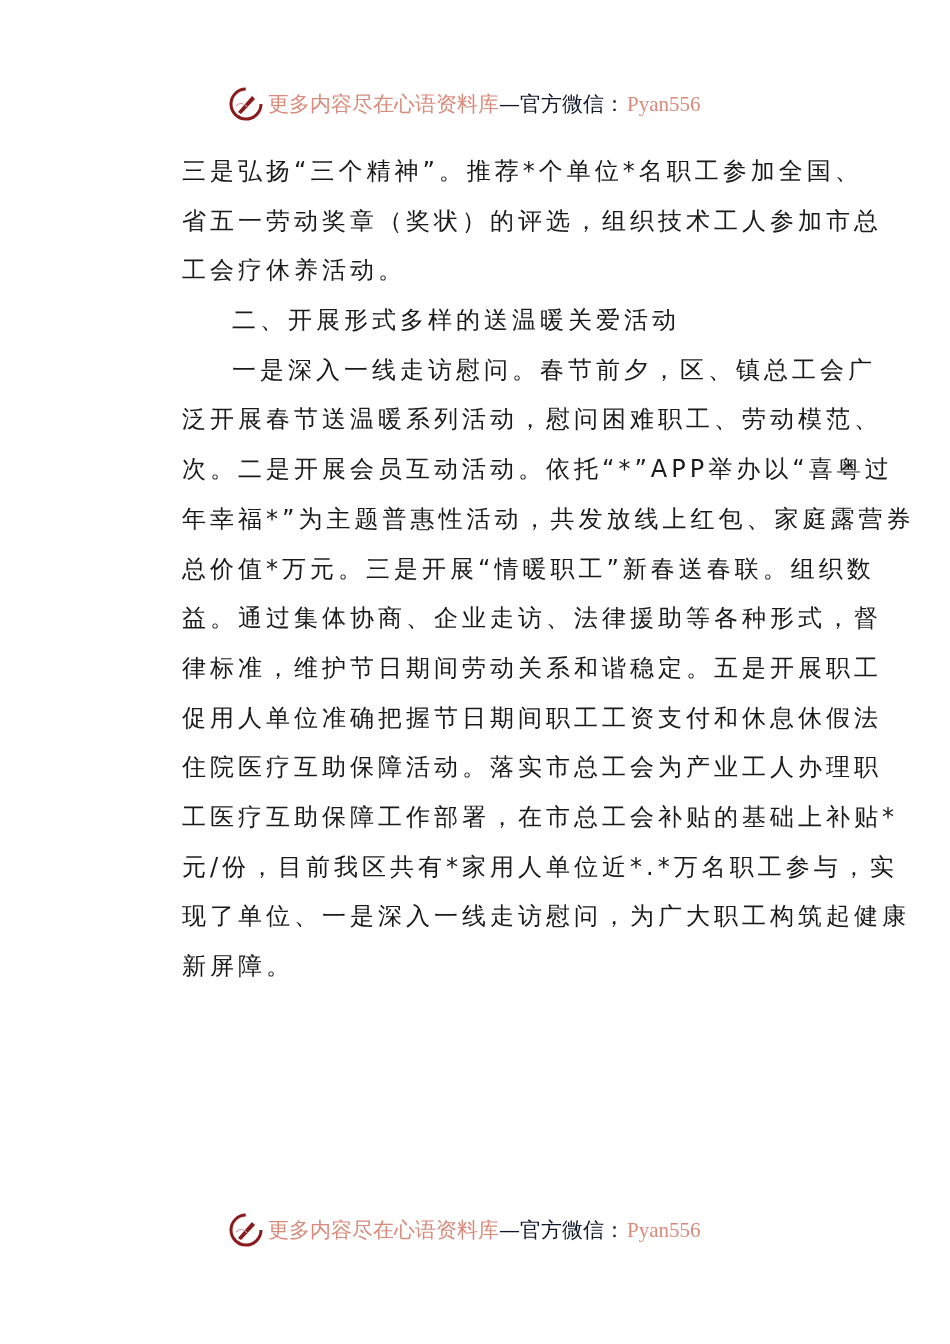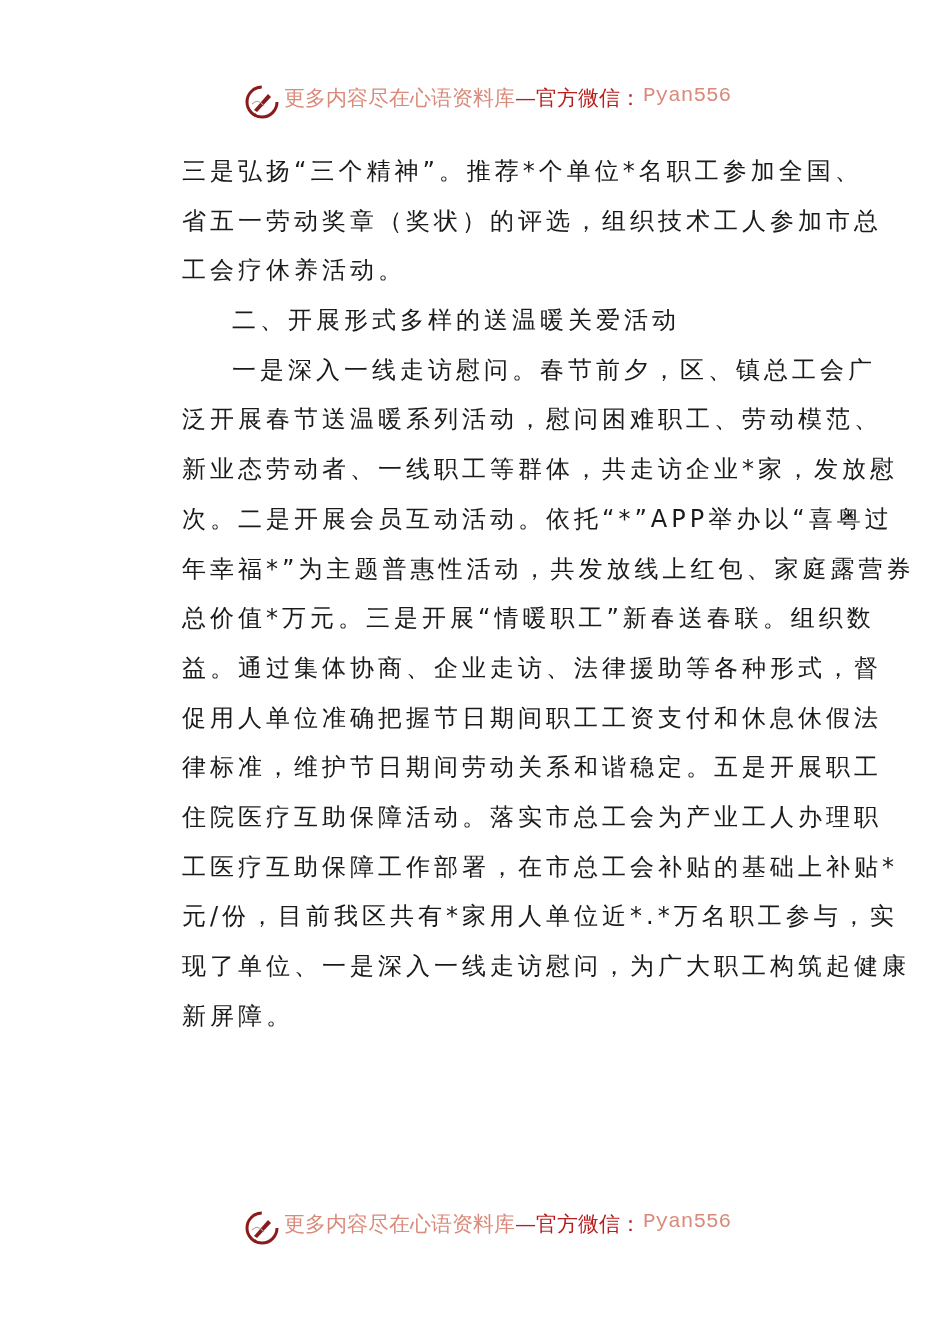--- a/index.html
+++ b/index.html
@@ -1,24 +1,24 @@
 <!DOCTYPE html>
 <html><head>
 <meta charset="utf-8">
 <style>
   html, body { margin: 0; padding: 0; background: #ffffff; }
   body { width: 950px; height: 1344px; position: relative; overflow: hidden;
          font-family: "DejaVu Sans", sans-serif; color: #1a1a1a; }
-  .banner { position: absolute; left: 244px; height: 40px; display: flex; align-items: flex-start; }
+  .banner { position: absolute; left: 228px; height: 40px; display: flex; align-items: center; }
   .banner.top { top: 84px; }
   .banner.bottom { top: 1210px; }
   .banner .logo { width: 36px; height: 36px; margin-right: 4px; }
   .banner .b1 { font-family: "DejaVu Serif", serif; font-size: 21px; color: #d98a7a; letter-spacing: 0px; }
-  .banner .b2 { font-family: "DejaVu Serif", serif; font-size: 21px; color: #b91c1c; letter-spacing: 0px; }
-  .banner .b3 { font-family: Liberation Mono, monospace; font-size: 21px; color: #d98a7a; margin-left: 2px; }
+  .banner .b2 { font-family: "DejaVu Serif", serif; font-size: 21px; color: #0f172a; letter-spacing: 0px; }
+  .banner .b3 { font-family: Liberation Serif, serif; font-size: 21px; color: #d98a7a; margin-left: 2px; }
   .body-text { position: absolute; left: 146px; top: 147px; width: 662px; margin-left: 36px; }
   .line { height: 49.7px; line-height: 49.7px; font-size: 24px; white-space: nowrap;
           letter-spacing: 4.0px; text-align: justify; text-align-last: justify; }
   .line.last { text-align-last: left; }
   .line.indent { padding-left: 50px; }
 </style>
 </head>
 <body>
 
 <div class="banner top">
@@ -33,27 +33,26 @@
   <span class="b3">Pyan556</span>
 </div>
 
 <div class="body-text">
   <div class="line">三是弘扬“三个精神”。推荐*个单位*名职工参加全国、</div>
   <div class="line">省五一劳动奖章（奖状）的评选，组织技术工人参加市总</div>
   <div class="line last">工会疗休养活动。</div>
   <div class="line last indent">二、开展形式多样的送温暖关爱活动</div>
   <div class="line indent">一是深入一线走访慰问。春节前夕，区、镇总工会广</div>
   <div class="line">泛开展春节送温暖系列活动，慰问困难职工、劳动模范、</div>
-  <div class="line">新业态劳动者、一线职工等群体，共走访企业*家，发放慰</div>
   <div class="line">次。二是开展会员互动活动。依托“*”APP举办以“喜粤过</div>
   <div class="line">年幸福*”为主题普惠性活动，共发放线上红包、家庭露营券</div>
   <div class="line">总价值*万元。三是开展“情暖职工”新春送春联。组织数</div>
   <div class="line">益。通过集体协商、企业走访、法律援助等各种形式，督</div>
+  <div class="line">律标准，维护节日期间劳动关系和谐稳定。五是开展职工</div>
   <div class="line">促用人单位准确把握节日期间职工工资支付和休息休假法</div>
-  <div class="line">律标准，维护节日期间劳动关系和谐稳定。五是开展职工</div>
   <div class="line">住院医疗互助保障活动。落实市总工会为产业工人办理职</div>
   <div class="line">工医疗互助保障工作部署，在市总工会补贴的基础上补贴*</div>
   <div class="line">元/份，目前我区共有*家用人单位近*.*万名职工参与，实</div>
   <div class="line">现了单位、一是深入一线走访慰问，为广大职工构筑起健康</div>
   <div class="line last">新屏障。</div>
 </div>
 
 <div class="banner bottom">
   <svg class="logo" viewBox="0 0 36 36">
     <circle cx="18" cy="18" r="15" fill="none" stroke="#8b1a1a" stroke-width="3" stroke-dasharray="70 25"></circle>

